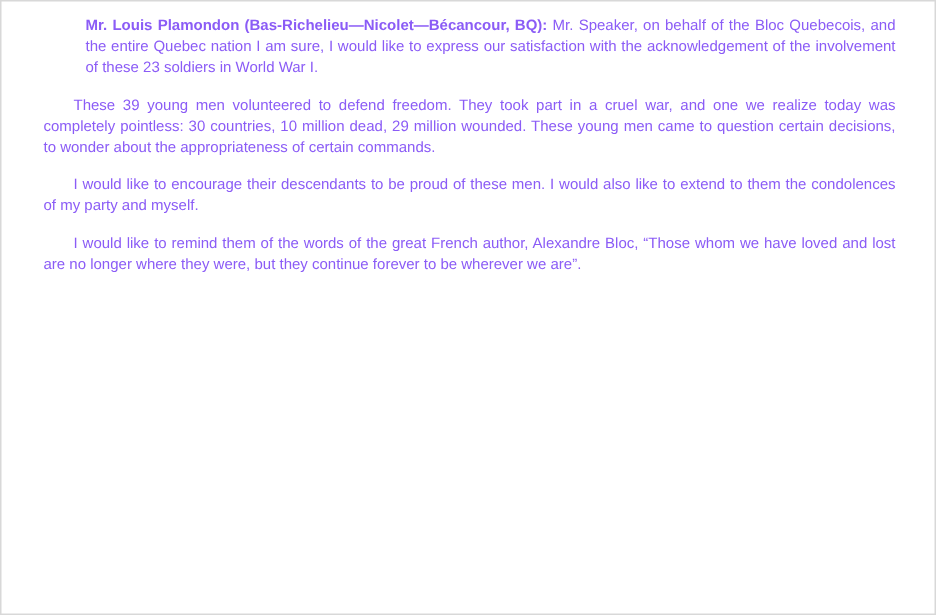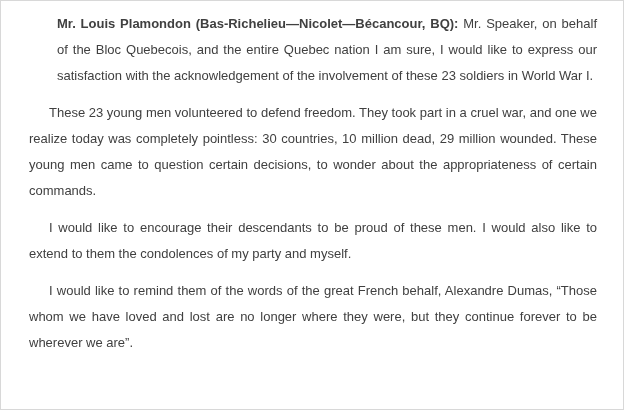--- a/index.html
+++ b/index.html
@@ -17,44 +17,44 @@
   .page {
     position: relative;
     width: 624px;
     height: 410px;
     box-sizing: border-box;
     border: 1px solid #d8d8d8;
     background: #ffffff;
     padding: 10px 26px 0 28px;
   }
   .para {
-    font-size: 13px;
-    line-height: 26px;
+    font-size: 10px;
+    line-height: 14px;
     text-align: justify;
     text-justify: inter-word;
     margin: 0 0 11px 0;
     text-indent: 20px;
-    color: #404040;
+    color: #8b5cf6;
   }
   .para.first {
     text-indent: 0;
     padding-left: 28px;
   }
   .speaker {
     font-weight: bold;
   }
 </style>
 </head>
 <body>
 
 <div class="page">
 
   <p class="para first"><span class="speaker">Mr. Louis Plamondon (Bas-Richelieu—Nicolet—Bécancour, BQ):</span><span> Mr. Speaker, on behalf of the Bloc Quebecois, and the entire Quebec nation I am sure, I would like to express our satisfaction with the acknowledgement of the involvement of these 23 soldiers in World War I.</span></p>
 
-  <p class="para">These 23 young men volunteered to defend freedom. They took part in a cruel war, and one we realize today was completely pointless: 30 countries, 10 million dead, 29 million wounded. These young men came to question certain decisions, to wonder about the appropriateness of certain commands.</p>
+  <p class="para">These 39 young men volunteered to defend freedom. They took part in a cruel war, and one we realize today was completely pointless: 30 countries, 10 million dead, 29 million wounded. These young men came to question certain decisions, to wonder about the appropriateness of certain commands.</p>
 
 
 
   <p class="para">I would like to encourage their descendants to be proud of these men. I would also like to extend to them the condolences of my party and myself.</p>
 
-  <p class="para">I would like to remind them of the words of the great French behalf, Alexandre Dumas, “Those whom we have loved and lost are no longer where they were, but they continue forever to be wherever we are”.</p>
+  <p class="para">I would like to remind them of the words of the great French author, Alexandre Bloc, “Those whom we have loved and lost are no longer where they were, but they continue forever to be wherever we are”.</p>
 
 </div>
 
 </body></html>

